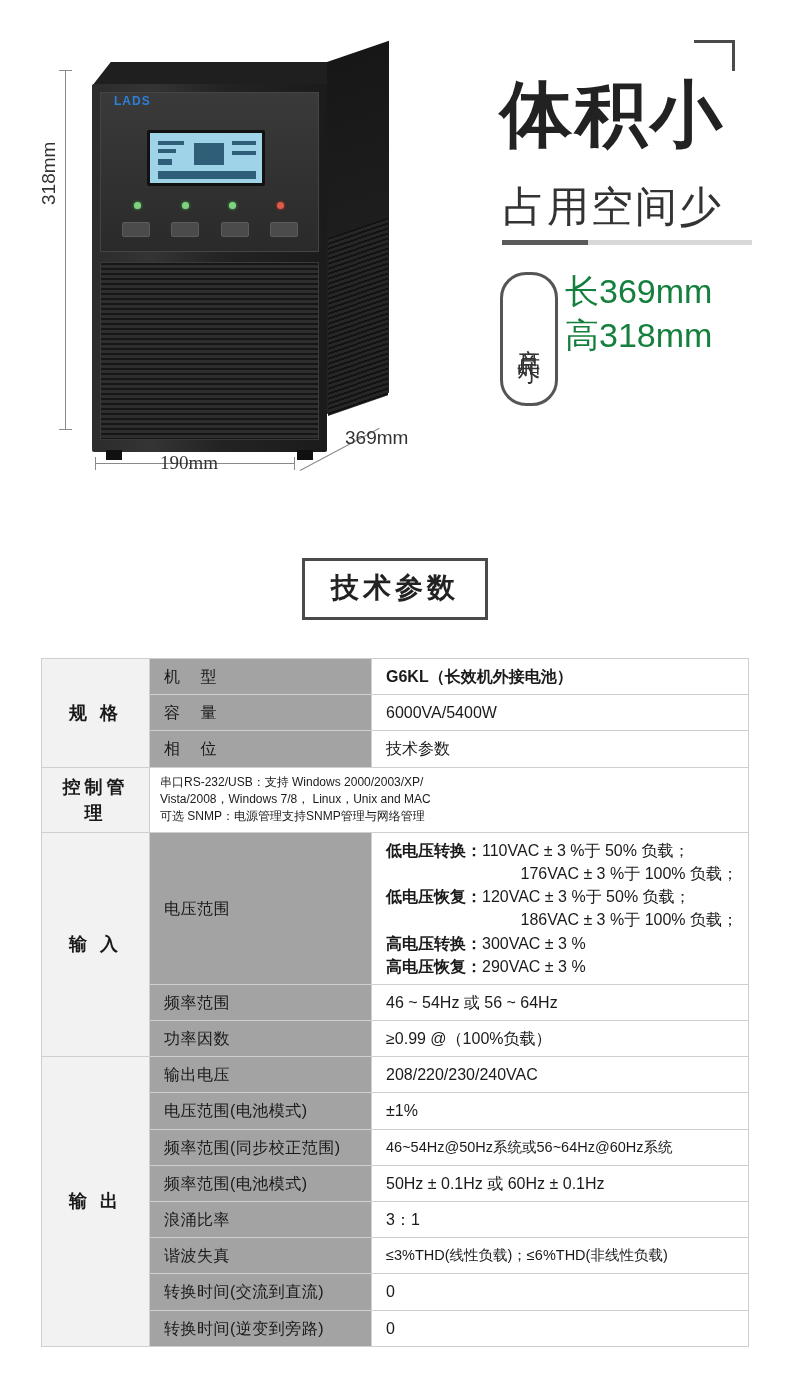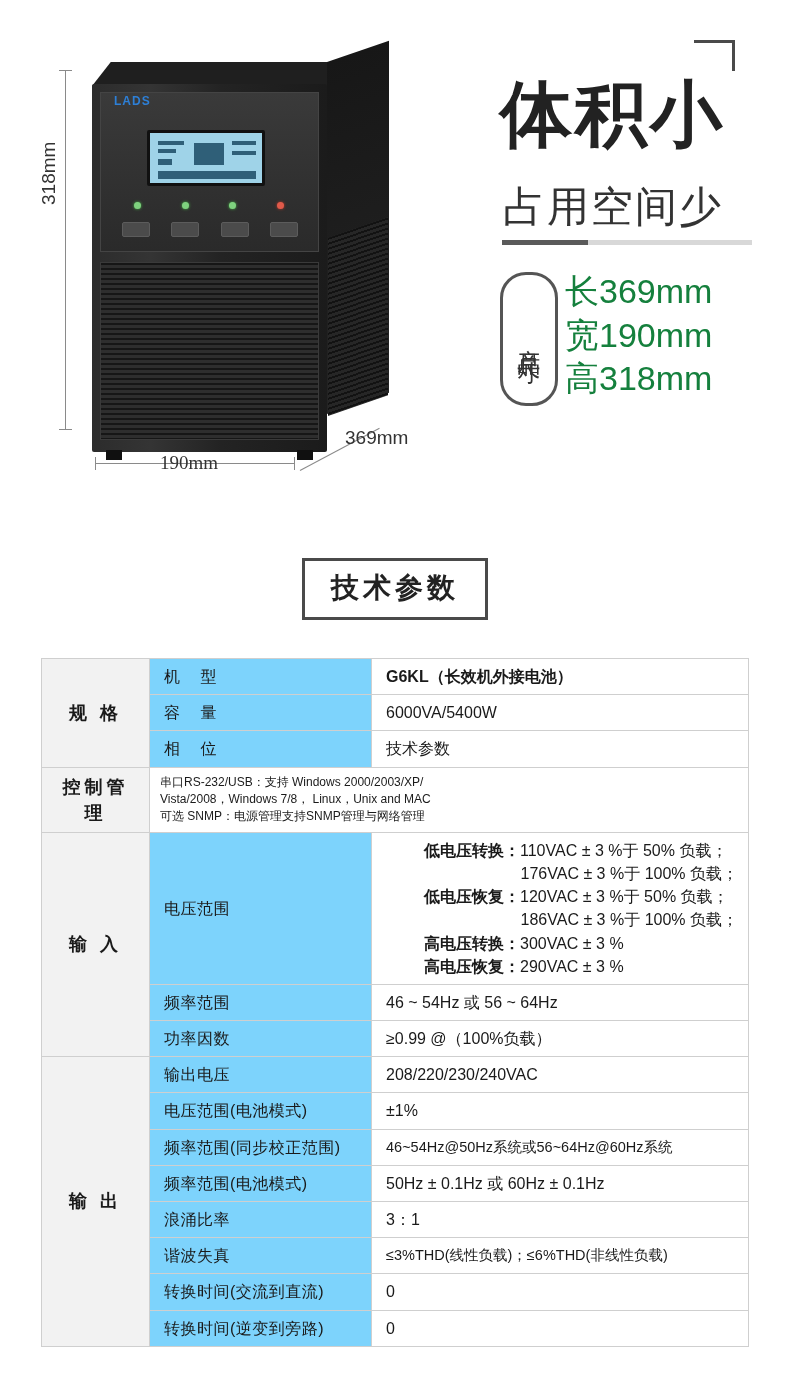--- a/index.html
+++ b/index.html
@@ -360,34 +360,34 @@
   .col-key { width: 222px; }
 
   td.cat {
     background: #f2f2f2;
     text-align: center;
     font-weight: bold;
     font-size: 18px;
     letter-spacing: 4px;
   }
   td.key {
-    background: #7dd3fc;
+    background: #a3a3a3;
     font-size: 16px;
     letter-spacing: 0.5px;
     padding-left: 14px;
   }
   td.key.spaced { letter-spacing: 8px; }
   td.val {
     background: #ffffff;
     font-size: 16px;
     padding-left: 14px;
   }
   td.val.small { font-size: 14.5px; }
   .v-range { font-size: 13.5px; line-height: 1.5; }
-  .v-range b { font-weight: bold; margin-left: 38px; }
+  .v-range b { font-weight: bold; }
   .v-range .r { display: block; text-align: right; }
   .ctrl-cell { font-size: 12px; line-height: 1.6; padding-left: 14px; }
 </style>
 </head>
 <body>
 
 <div class="hero">
 
   <div class="dim-left-line"></div>
   <div class="dim-left">318mm</div>
@@ -434,21 +434,20 @@
   <div class="corner-mark"></div>
   <div class="hero-title">体积小</div>
   <div class="hero-sub">占用空间少</div>
   <div class="hero-rule"></div>
 
   <div class="size-badge">
     <span>产品尺寸</span>
   </div>
   <div class="size-lines">
     <div>长369mm</div>
-    <div>宽190mm</div>
     <div>高318mm</div>
   </div>
 </div>
 
 <div class="spec-title-wrap">
   <div class="spec-title">技术参数</div>
 </div>
 
 <table class="spec-table">
   <colgroup>

